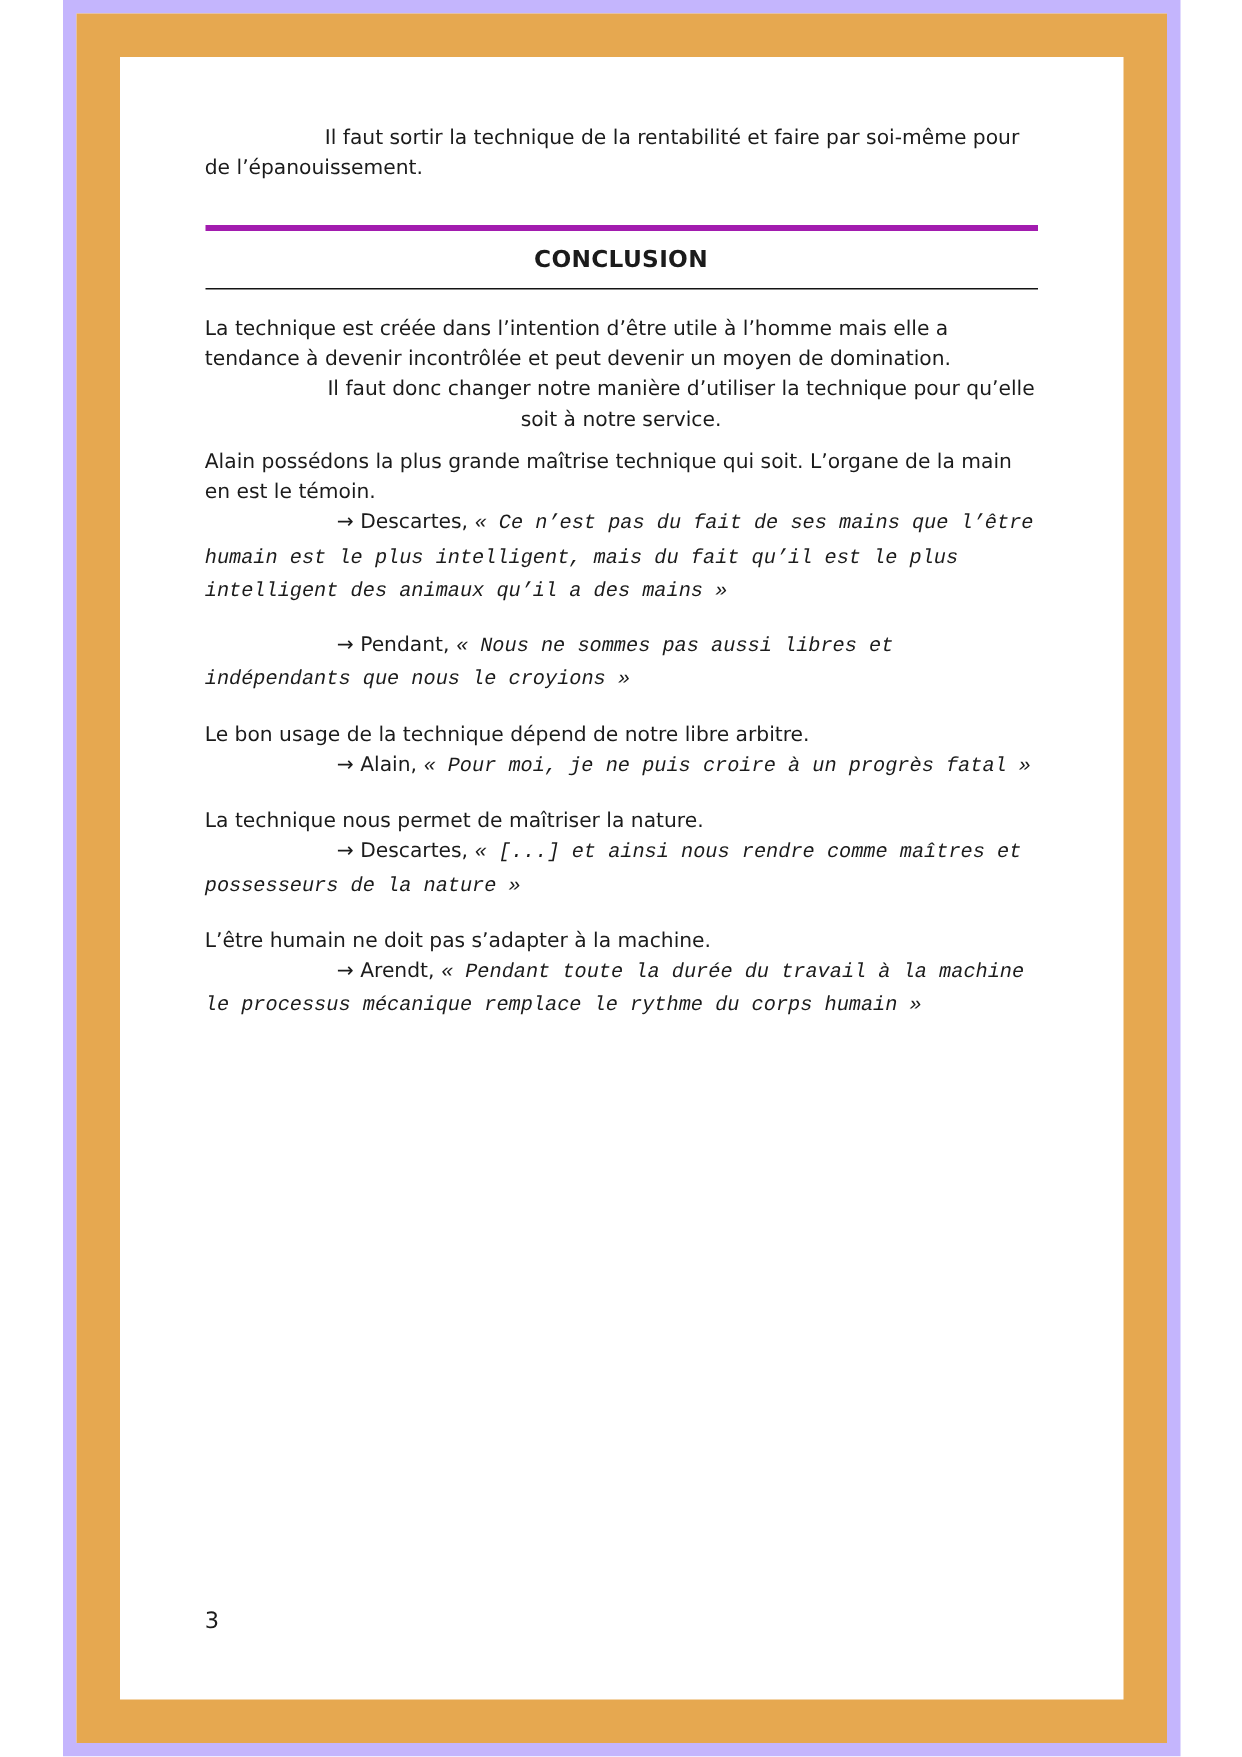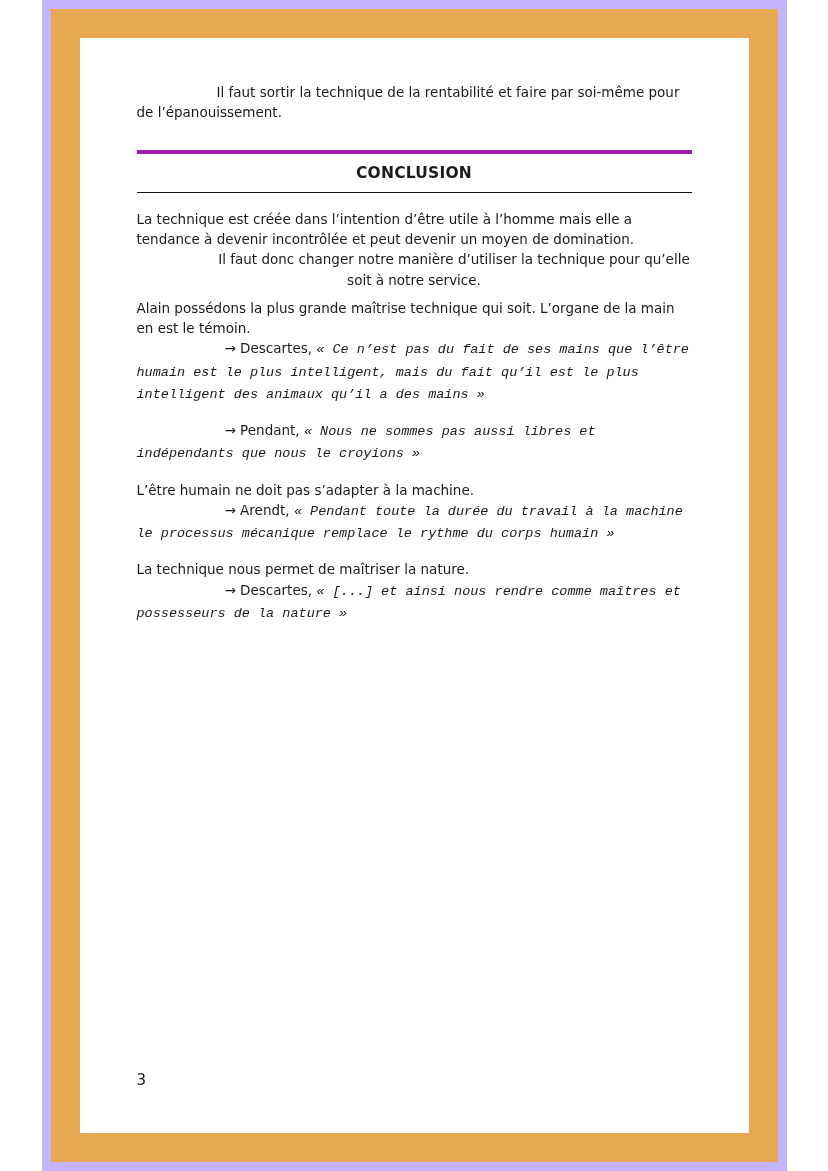--- a/index.html
+++ b/index.html
@@ -98,37 +98,45 @@
         </div>
 
         <div class="thesis">
           <p class="attribution">
             <span>→</span>
             <span>Pendant,</span>
             <span class="quote">« Nous ne sommes pas aussi libres et indépendants que nous le croyions »</span>
           </p>
         </div>
 
+        <div class="thesis">
+          <p class="claim">Le bon usage de la technique dépend de notre libre arbitre.</p>
+          <p class="attribution">
+            <span>→</span>
+            <span>Alain,</span>
+            <span class="quote">« Pour moi, je ne puis croire à un progrès fatal »</span>
+          </p>
+        </div>
 
+
+        <div class="thesis">
+          <p class="claim">La technique nous permet de maîtriser la nature.</p>
+          <p class="attribution">
+            <span>→</span>
+            <span>Descartes,</span>
+            <span class="quote">« [...] et ainsi nous rendre comme maîtres et possesseurs de la nature »</span>
+          </p>
+        </div>
 
         <div class="thesis">
           <p class="claim">L’être humain ne doit pas s’adapter à la machine.</p>
           <p class="attribution">
             <span>→</span>
             <span>Arendt,</span>
             <span class="quote">« Pendant toute la durée du travail à la machine le processus mécanique remplace le rythme du corps humain »</span>
-          </p>
-        </div>
-
-        <div class="thesis">
-          <p class="claim">La technique nous permet de maîtriser la nature.</p>
-          <p class="attribution">
-            <span>→</span>
-            <span>Descartes,</span>
-            <span class="quote">« [...] et ainsi nous rendre comme maîtres et possesseurs de la nature »</span>
           </p>
         </div>
 
       </div>
 
       <div class="spacer"></div>
 
       <p class="page-number">3</p>
 
     </div>

